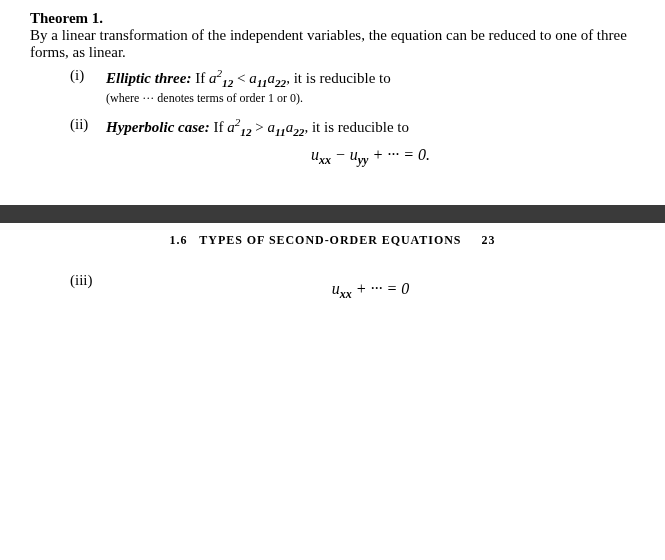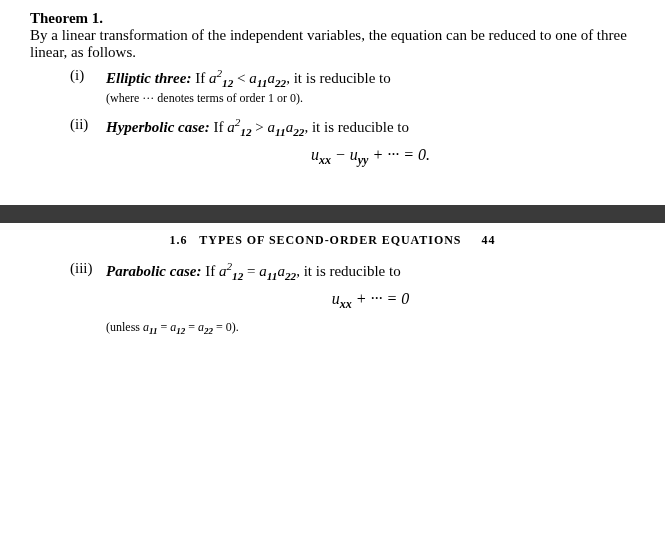--- a/index.html
+++ b/index.html
@@ -94,38 +94,38 @@
       vertical-align: super;
     }
 
     .italic { font-style: italic; }
     .bold { font-weight: bold; }
 
     .footer-row {
       display: flex;
       justify-content: center;
       align-items: flex-start;
-      margin-bottom: 12px;
+      margin-bottom: 24px;
       font-size: 12px;
       font-weight: bold;
       letter-spacing: 0.08em;
     }
 
     .footer-row .page-num {
       margin-left: 20px;
     }
   </style>
 </head>
 <body>
 
 <div class="page-top">
 
   <div class="theorem-header">
     <span class="theorem-label bold">Theorem 1.</span>
-    <span class="theorem-text">By a linear transformation of the independent variables, the equation can be reduced to one of three linear, as follows.</span>
+    <span class="theorem-text">By a linear transformation of the independent variables, the equation can be reduced to one of three forms, as linear.</span>
   </div>
 
   <div class="cases-list">
 
     <div class="case-item">
       <span class="case-num">(i)</span>
       <div class="case-content">
         <span class="case-condition">
           <span class="italic bold">Elliptic three:</span>
           If <span class="italic">a</span><span class="math-sup italic">2</span><span class="math-sub italic">12</span>
@@ -160,42 +160,28 @@
 </div>
 
 <div class="divider-bar"></div>
 
 <div class="page-bottom">
 
   <div class="footer-row">
     <span>1.6</span>
     &nbsp;&nbsp;&nbsp;
     <span>TYPES OF SECOND-ORDER EQUATIONS</span>
-    <span class="page-num">44</span>
+    <span class="page-num">23</span>
   </div>
 
   <div class="cases-list">
     <div class="case-item">
       <span class="case-num">(iii)</span>
       <div class="case-content">
-        <span class="case-condition">
-          <span class="italic bold">Parabolic case:</span>
-          If <span class="italic">a</span><span class="math-sup italic">2</span><span class="math-sub italic">12</span>
-          = <span class="italic">a</span><span class="math-sub italic">11</span><span class="italic">a</span><span class="math-sub italic">22</span>,
-          it is reducible to
-        </span>
         <div class="math-display">
           <span class="italic">u</span><span class="math-sub italic">xx</span>
           + ··· = 0
-        </div>
-        <div class="sub-note">
-          (unless <span class="italic">a</span><span class="math-sub italic">11</span>
-          =
-          <span class="italic">a</span><span class="math-sub italic">12</span>
-          =
-          <span class="italic">a</span><span class="math-sub italic">22</span>
-          = 0).
         </div>
       </div>
     </div>
   </div>
 
 </div>
 
 </body></html>

